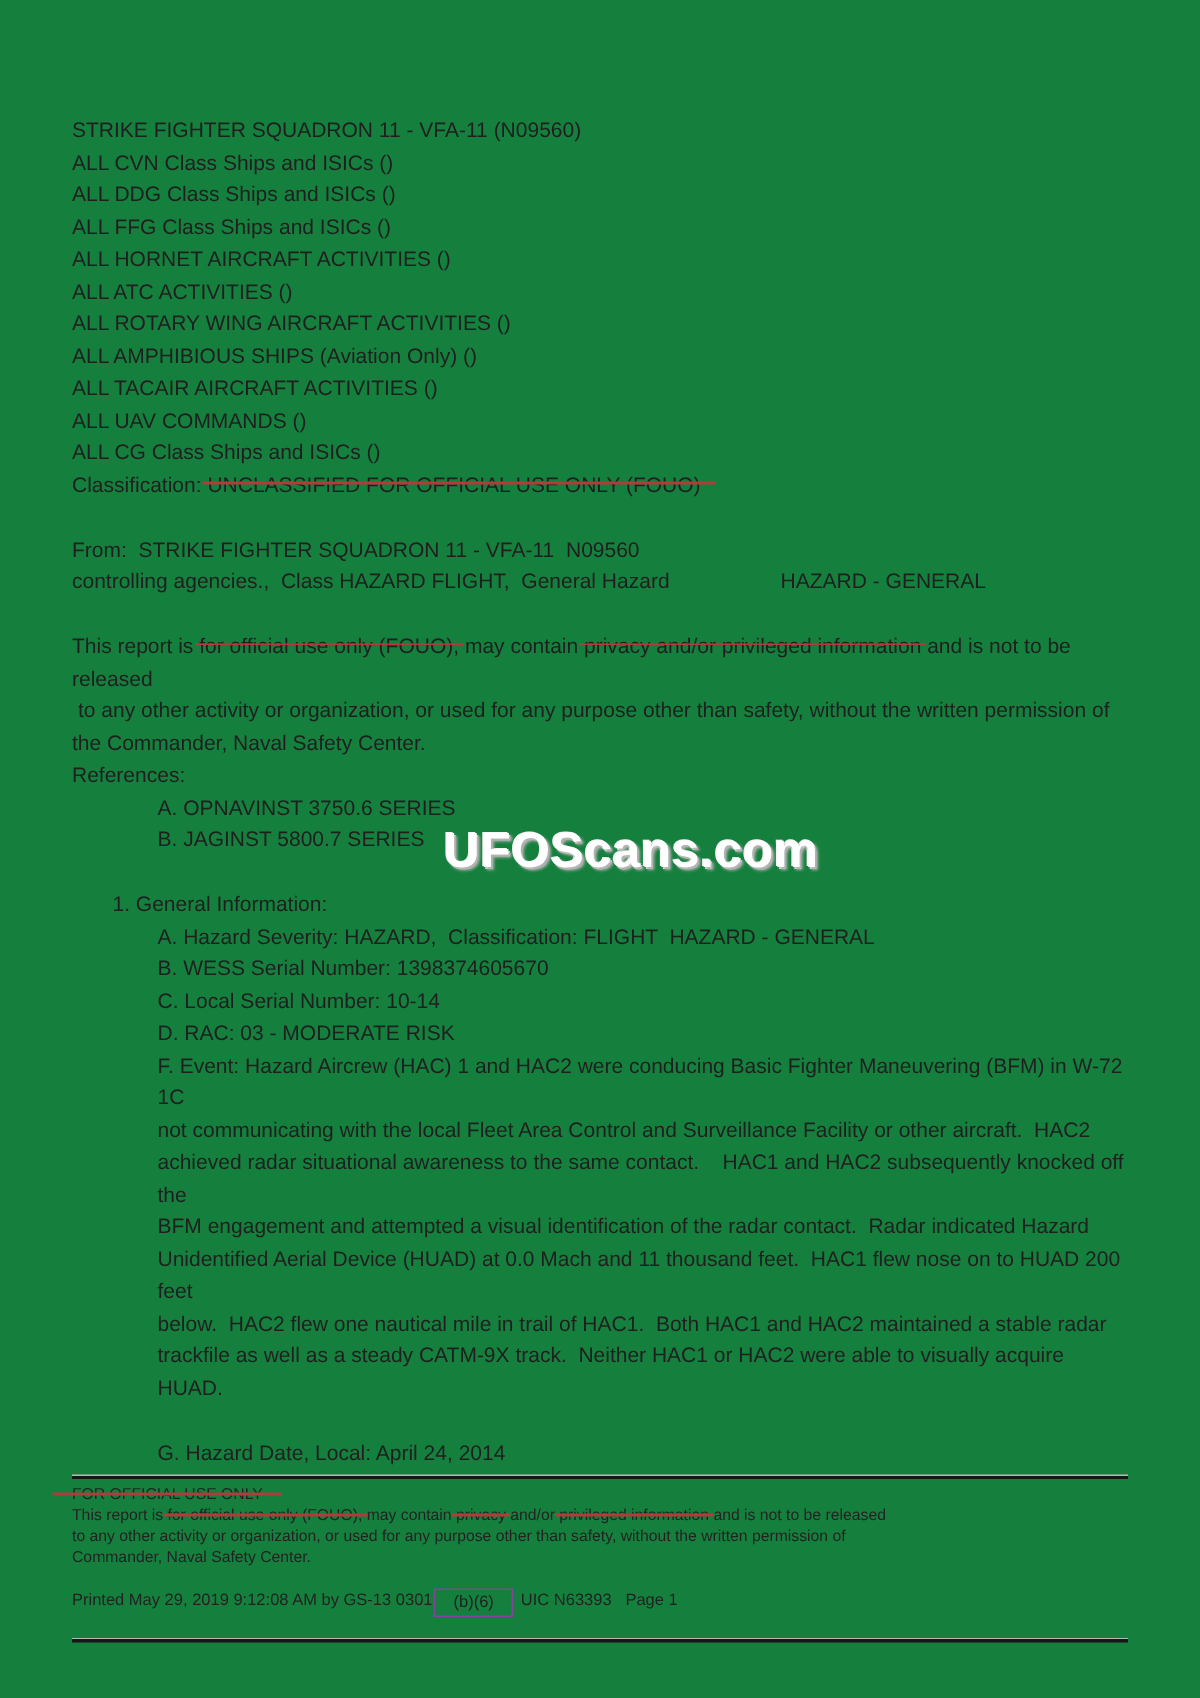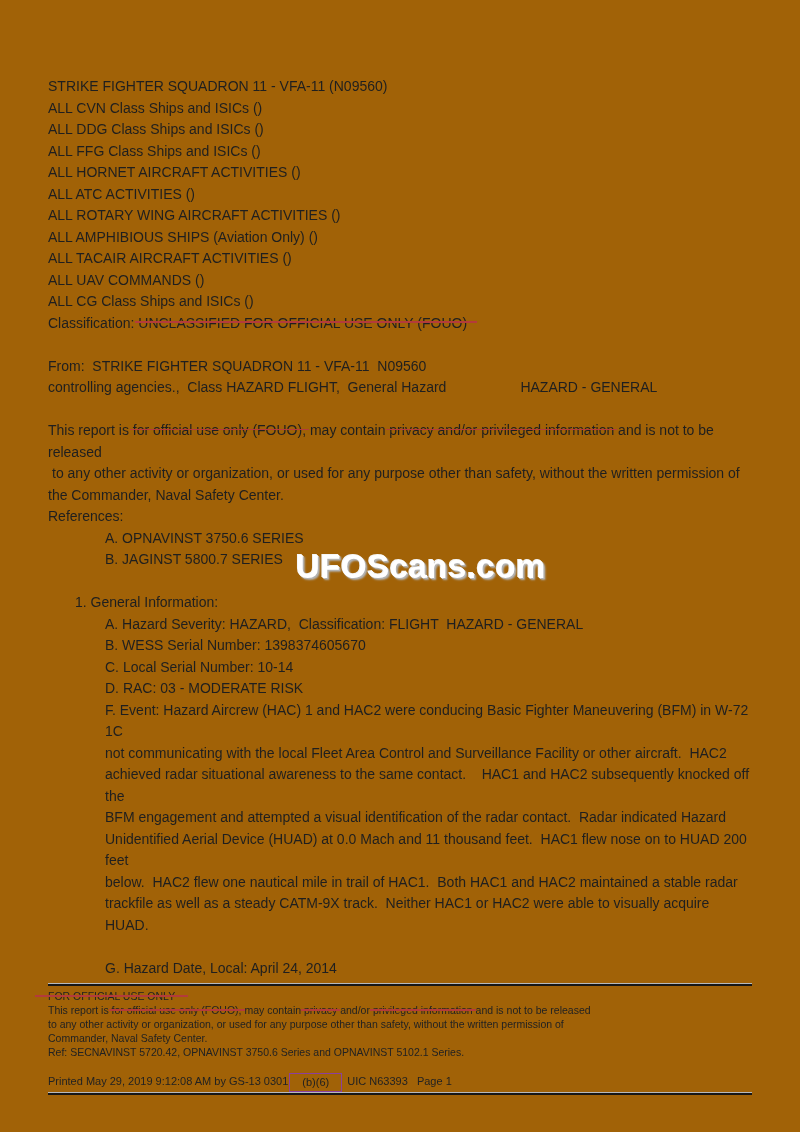--- a/index.html
+++ b/index.html
@@ -2,21 +2,21 @@
 <html><head>
 <meta charset="utf-8">
 <style>
   * { margin:0; padding:0; box-sizing:border-box; }
   html,body { background:#ffffff; }
   body {
     width:800px; height:1132px; position:relative; overflow:hidden;
     font-family:"Liberation Sans", sans-serif;
     color:#1f1f1f;
   }
-  .page { position:absolute; inset:0; background:#a16207; }
+  .page { position:absolute; inset:0; background:#15803d; }
 
   
   .doc {
     position:absolute; left:48px; top:76px; width:706px;
     font-size:14px; line-height:21.5px;
   }
   .line { white-space:pre-wrap; }
   .gap  { height:21.5px; }
   .ind1 { padding-left:27px; }
   .ind2 { padding-left:57px; }
@@ -120,19 +120,18 @@
 
   <div class="watermark">UFOScans.com</div>
 
   <div class="footer">
     <div class="rule rule-top"></div>
     <div class="ftext">
       <div class="fline"><span class="strike strike-wide">FOR OFFICIAL USE ONLY</span></div>
       <div class="fline"><span>This report is </span><span class="strike">for official use only (FOUO),</span><span> may contain </span><span class="strike">privacy</span><span> and/or </span><span class="strike">privileged information</span><span> and is not to be released</span></div>
       <div class="fline">to any other activity or organization, or used for any purpose other than safety, without the written permission of</div>
       <div class="fline">Commander, Naval Safety Center.</div>
-      <div class="fline">Ref: SECNAVINST 5720.42, OPNAVINST 3750.6 Series and OPNAVINST 5102.1 Series.</div>
       <div class="pline"><span>Printed May 29, 2019 9:12:08 AM by GS-13 0301</span><span class="redaction">(b)(6)</span><span>UIC N63393   Page 1</span></div>
     </div>
     <div class="rule rule-bottom"></div>
   </div>
 
 </div>
 
 </body></html>

